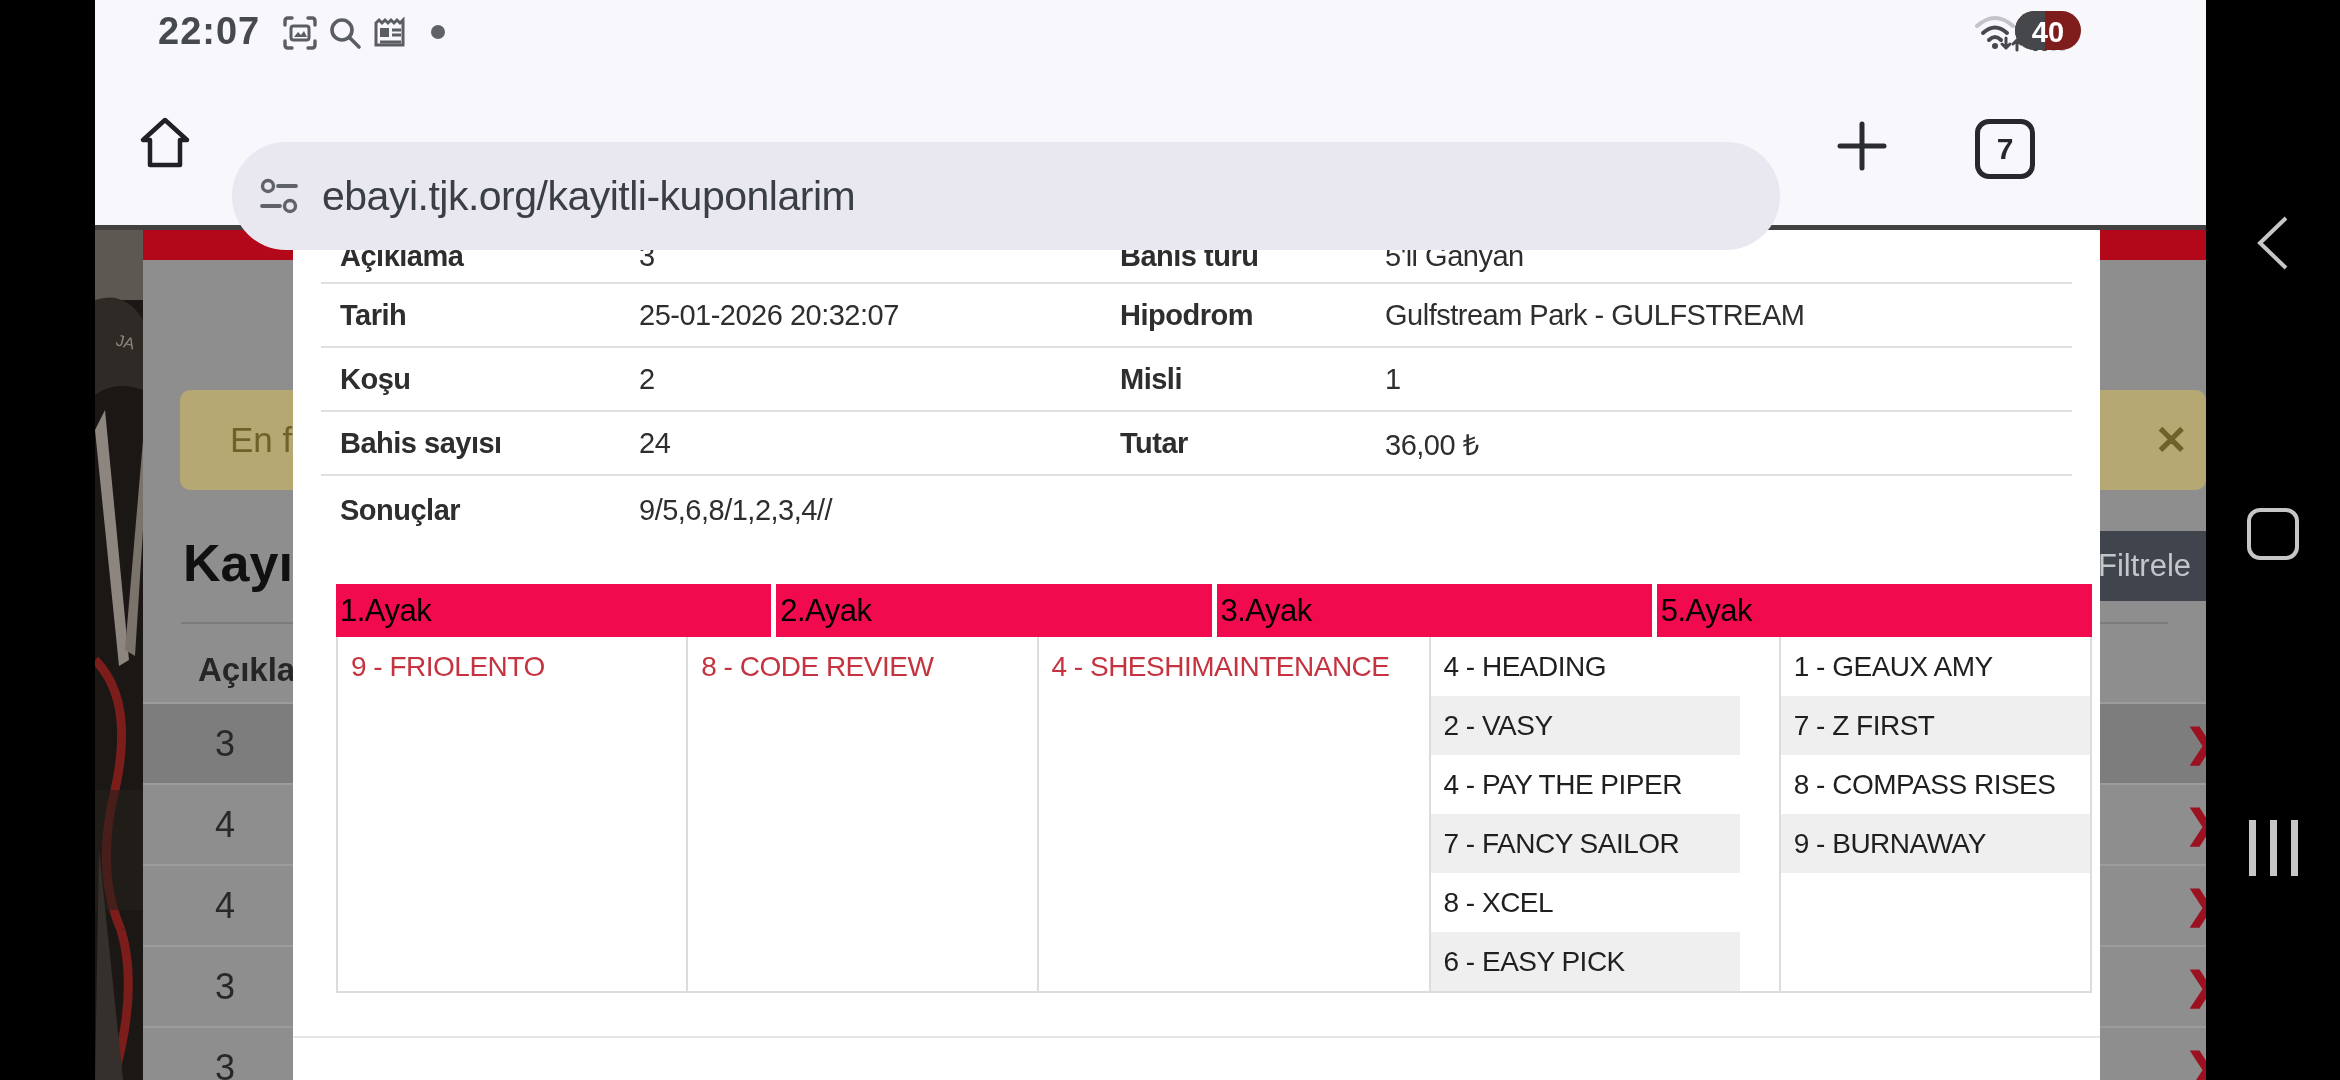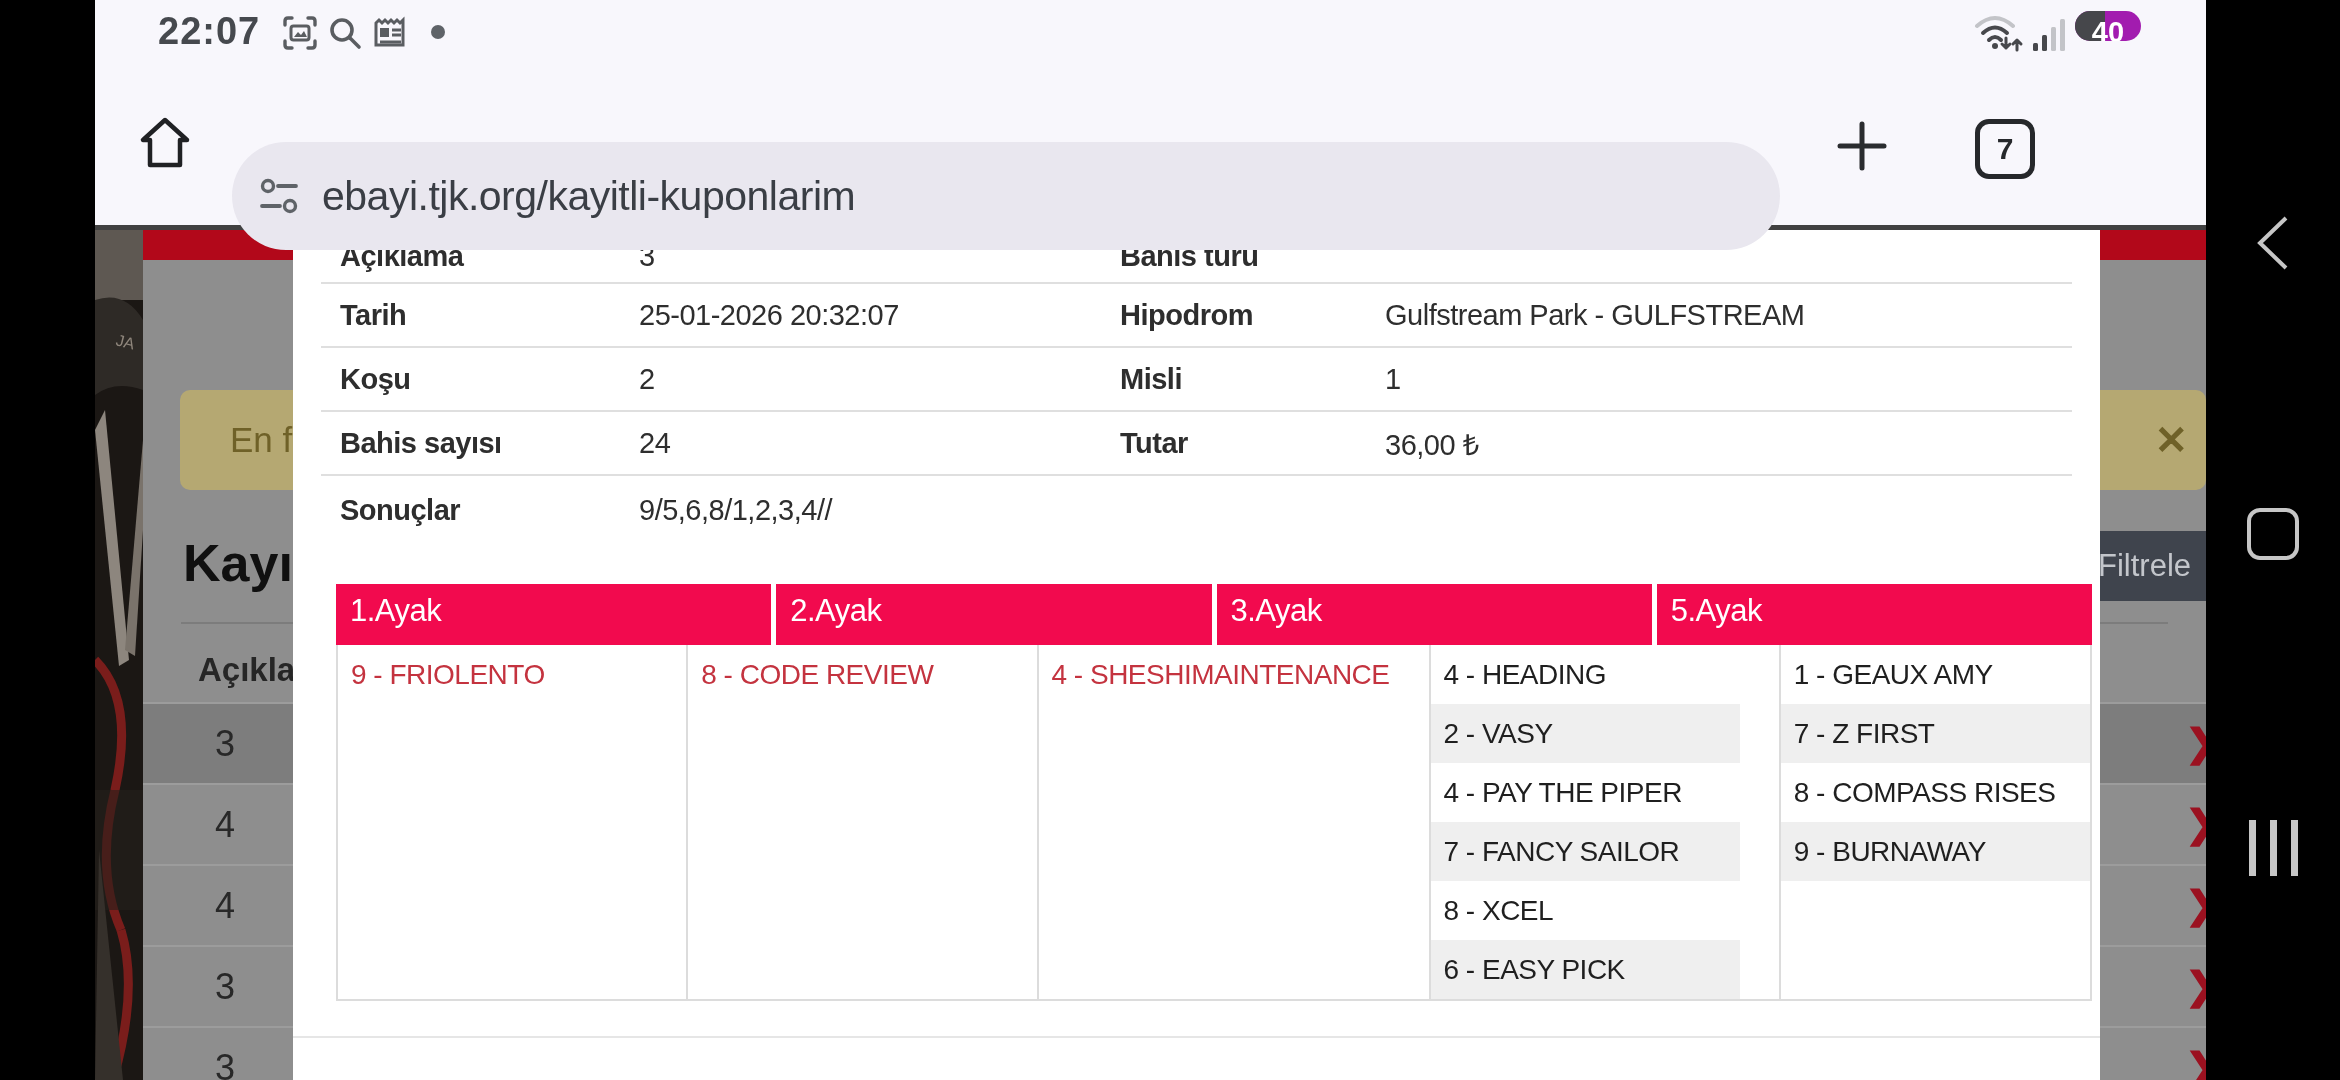--- a/index.html
+++ b/index.html
@@ -9,21 +9,21 @@
   .strip{position:absolute;top:0;height:1080px;background:#000;z-index:50;}
   .strip.left{left:0;width:95px;}
   .strip.right{left:2206px;width:134px;}
   .nav-ic{position:absolute;left:0;width:134px;display:flex;justify-content:center;color:#c6c6c6;}
   
   .chrome{position:absolute;left:95px;top:0;width:2111px;height:225px;background:#F8F7FC;
           border-bottom:5px solid #414141;z-index:40;}
   .time{position:absolute;left:63px;top:10px;font-size:38px;font-weight:bold;color:#46494E;letter-spacing:1px;}
   .sb-ic{position:absolute;top:14px;}
   .sb-dot{position:absolute;left:336px;top:25px;width:14px;height:14px;border-radius:50%;background:#5F6368;}
-  .battery{position:absolute;left:1980px;top:11px;width:66px;height:30px;border-radius:22px;background:#a21caf;overflow:hidden;}
+  .battery{position:absolute;left:1920px;top:11px;width:66px;height:39px;border-radius:22px;background:#7f1d1d;overflow:hidden;}
   .battery .fill{position:absolute;left:0;top:0;width:45%;height:100%;background:#46474B;}
   .battery .pct{position:relative;z-index:2;display:block;text-align:center;line-height:43px;font-size:29px;font-weight:bold;color:#fff;}
   .addr-pill{position:absolute;left:137px;top:94px;width:1548px;height:108px;border-radius:54px;background:#E9E7EF;margin-top:48px;}
   .url{position:absolute;left:90px;top:0;height:108px;line-height:108px;font-size:41px;color:#3A3E45;letter-spacing:-0.5px;white-space:nowrap;}
   .tabbox{position:absolute;left:1880px;top:119px;width:50px;height:50px;border:5px solid #26282B;border-radius:14px;
           text-align:center;line-height:50px;font-size:30px;font-weight:bold;color:#26282B;}
   .kebab{position:absolute;left:2128px;top:116px;width:14px;display:flex;flex-direction:column;gap:8px;align-items:center;}
   .kebab i{width:11px;height:11px;border-radius:50%;background:#2A2C2F;}
   
   .photo{position:absolute;left:95px;top:230px;width:48px;height:850px;z-index:1;}
@@ -46,21 +46,21 @@
   .modal{position:absolute;left:293px;top:230px;width:1807px;height:850px;background:#fff;z-index:10;}
   .details{margin:0 28px;}
   .drow{display:grid;grid-template-columns:299px 481px 265px auto;padding-left:19px;height:62px;
         align-items:center;border-bottom:2px solid #DFDFDF;font-size:29px;color:#2E2E2E;letter-spacing:-0.5px;}
   .drow:first-child{height:52px;}
   .drow:last-child{border-bottom:none;height:68px;}
   .drow .lb{font-weight:bold;}
   
   .ayak{position:absolute;left:43px;top:354px;width:1756px;}
   .leg-headers{display:flex;gap:5px;}
-  .leg-h{flex:1;height:61px;background:#F20A4E;color:#ffffff;font-size:31px;line-height:53px;padding-left:14px;letter-spacing:-0.5px;}
+  .leg-h{flex:1;height:53px;background:#F20A4E;color:#000000;font-size:31px;line-height:53px;padding-left:4px;letter-spacing:-0.5px;}
   .legs{display:flex;height:354px;border:2px solid #DCDCDC;border-top:none;background:#fff;gap:39px;}
   .leg{flex:1;border-left:2px solid #DCDCDC;}
   .leg:first-child{border-left:none;}
   .cell{height:59px;line-height:59px;padding-left:13px;font-size:28px;color:#1F1F1F;letter-spacing:-0.5px;white-space:nowrap;overflow:hidden;}
   .cell:nth-child(even){background:#EFEFEF;}
   .leg.red .cell{color:#C4333F;}
   .modal-footline{position:absolute;left:0;top:806px;width:1807px;height:2px;background:#E6E6E6;}
   svg{display:block;}
 </style>
 </head>
@@ -196,20 +196,21 @@
       </div>
     </div>
   </div>
 
   <div class="modal">
     <div class="details">
       <div class="drow">
         <span class="lb">Açıklama</span>
           <span>3</span>
         <span class="lb">Bahis türü</span>
+          <span>5'li Ganyan</span>
       </div>
       <div class="drow">
         <span class="lb">Tarih</span>
           <span>25-01-2026 20:32:07</span>
         <span class="lb">Hipodrom</span>
           <span>Gulfstream Park - GULFSTREAM</span>
       </div>
       <div class="drow">
         <span class="lb">Koşu</span>
           <span>2</span>

